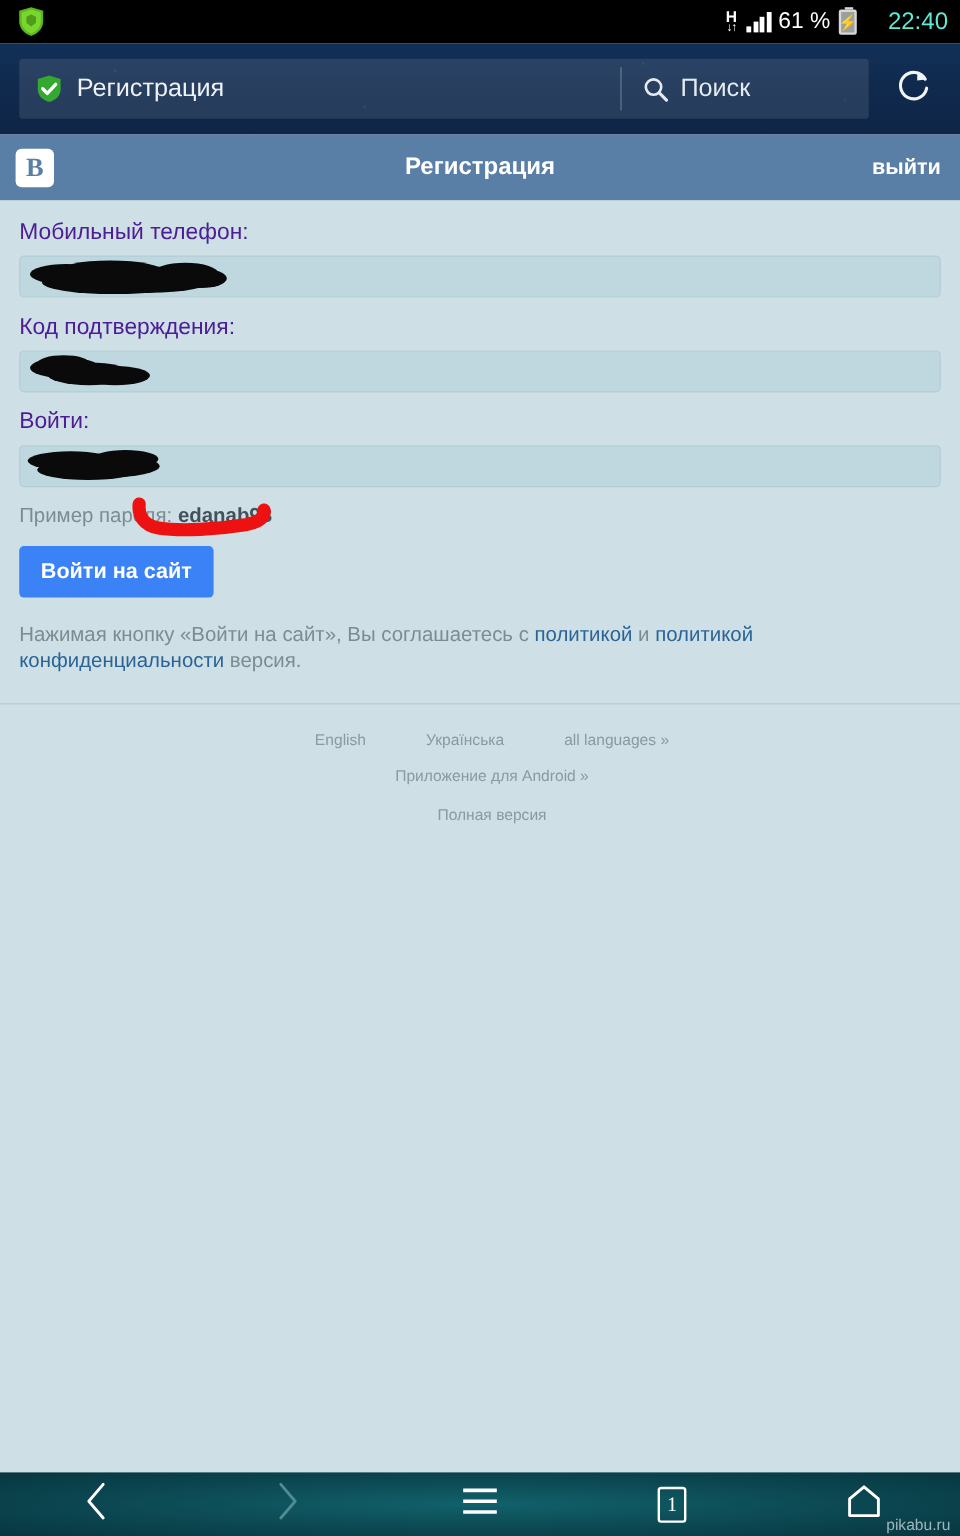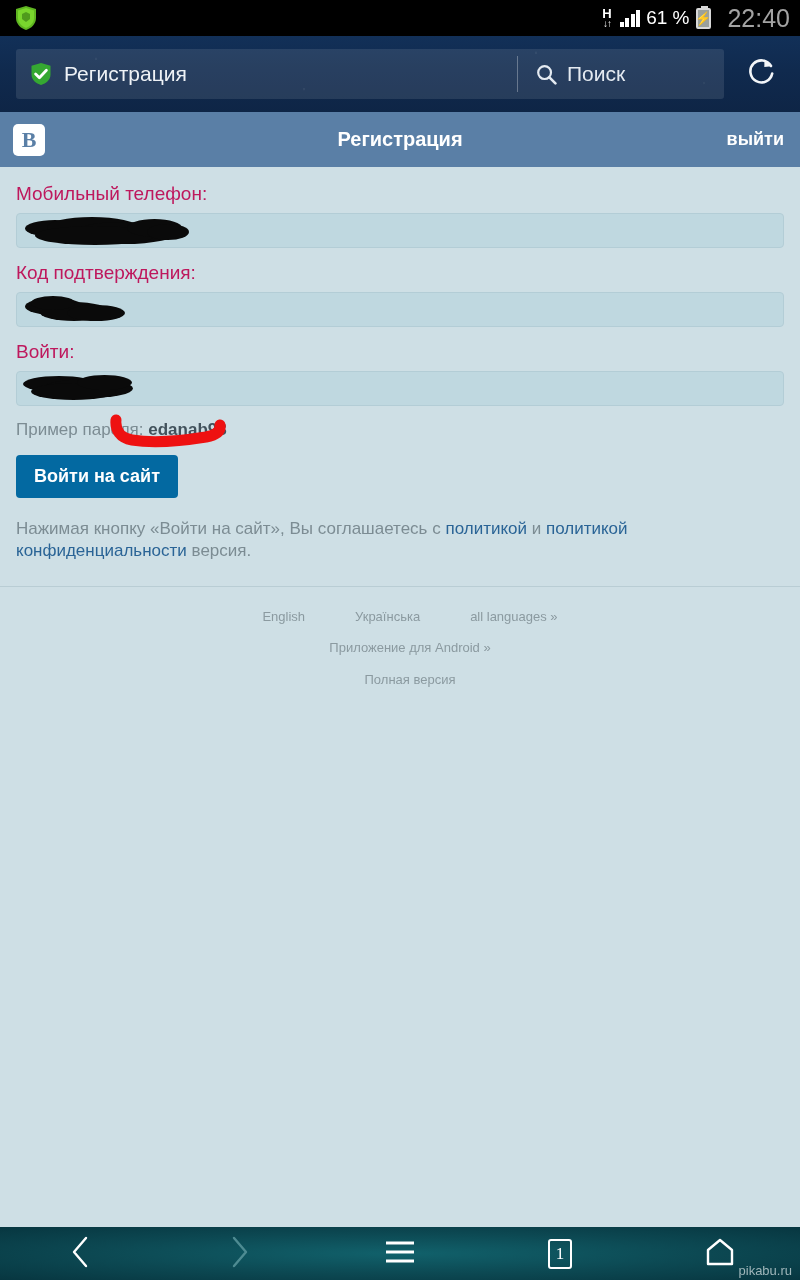--- a/index.html
+++ b/index.html
@@ -95,23 +95,23 @@
     top: -4px; left: 3px;
     width: 7px; height: 2px;
     background: #d8d8d8;
   }
   .battery-icon .bolt {
     font-size: 13px;
     color: #ffffff;
     line-height: 1;
   }
   .clock {
-    font-size: 25px;
-    color: #a3a3a3;
-    margin-left: 10px;
+    font-size: 20px;
+    color: #5eead4;
+    margin-left: 20px;
     letter-spacing: 0px;
   }
 
   
   .browser-bar {
     position: absolute;
     top: 36px; left: 0;
     width: 800px;
     height: 76px;
     background: linear-gradient(180deg, #123058 0%, #102a4e 45%, #0e2546 100%);
@@ -236,21 +236,21 @@
     position: absolute;
     top: 167px; left: 0;
     width: 800px;
     height: 1060px;
     background: #cedfe5;
   }
   .form-area {
     padding: 16px 16px 0 16px;
   }
   .field-label {
-    color: #be185d;
+    color: #4c1d95;
     font-size: 19px;
     margin-bottom: 8px;
   }
   .field-input {
     position: relative;
     width: 768px;
     height: 35px;
     background: #bfd8e0;
     border: 1px solid #b3cdd6;
     border-radius: 4px;
@@ -275,21 +275,21 @@
 
   .pw-hint {
     color: #7c8c93;
     font-size: 17px;
     margin-bottom: 6px;
   }
   .pw-hint b { color: #42525c; }
 
   .login-btn {
     display: inline-block;
-    background: #0369a1;
+    background: #3b82f6;
     color: #ffffff;
     font-size: 18px;
     font-weight: bold;
     border: none;
     border-radius: 4px;
     padding: 11px 18px;
     margin-top: 9px;
     font-family: "Liberation Sans", sans-serif;
   }
 

